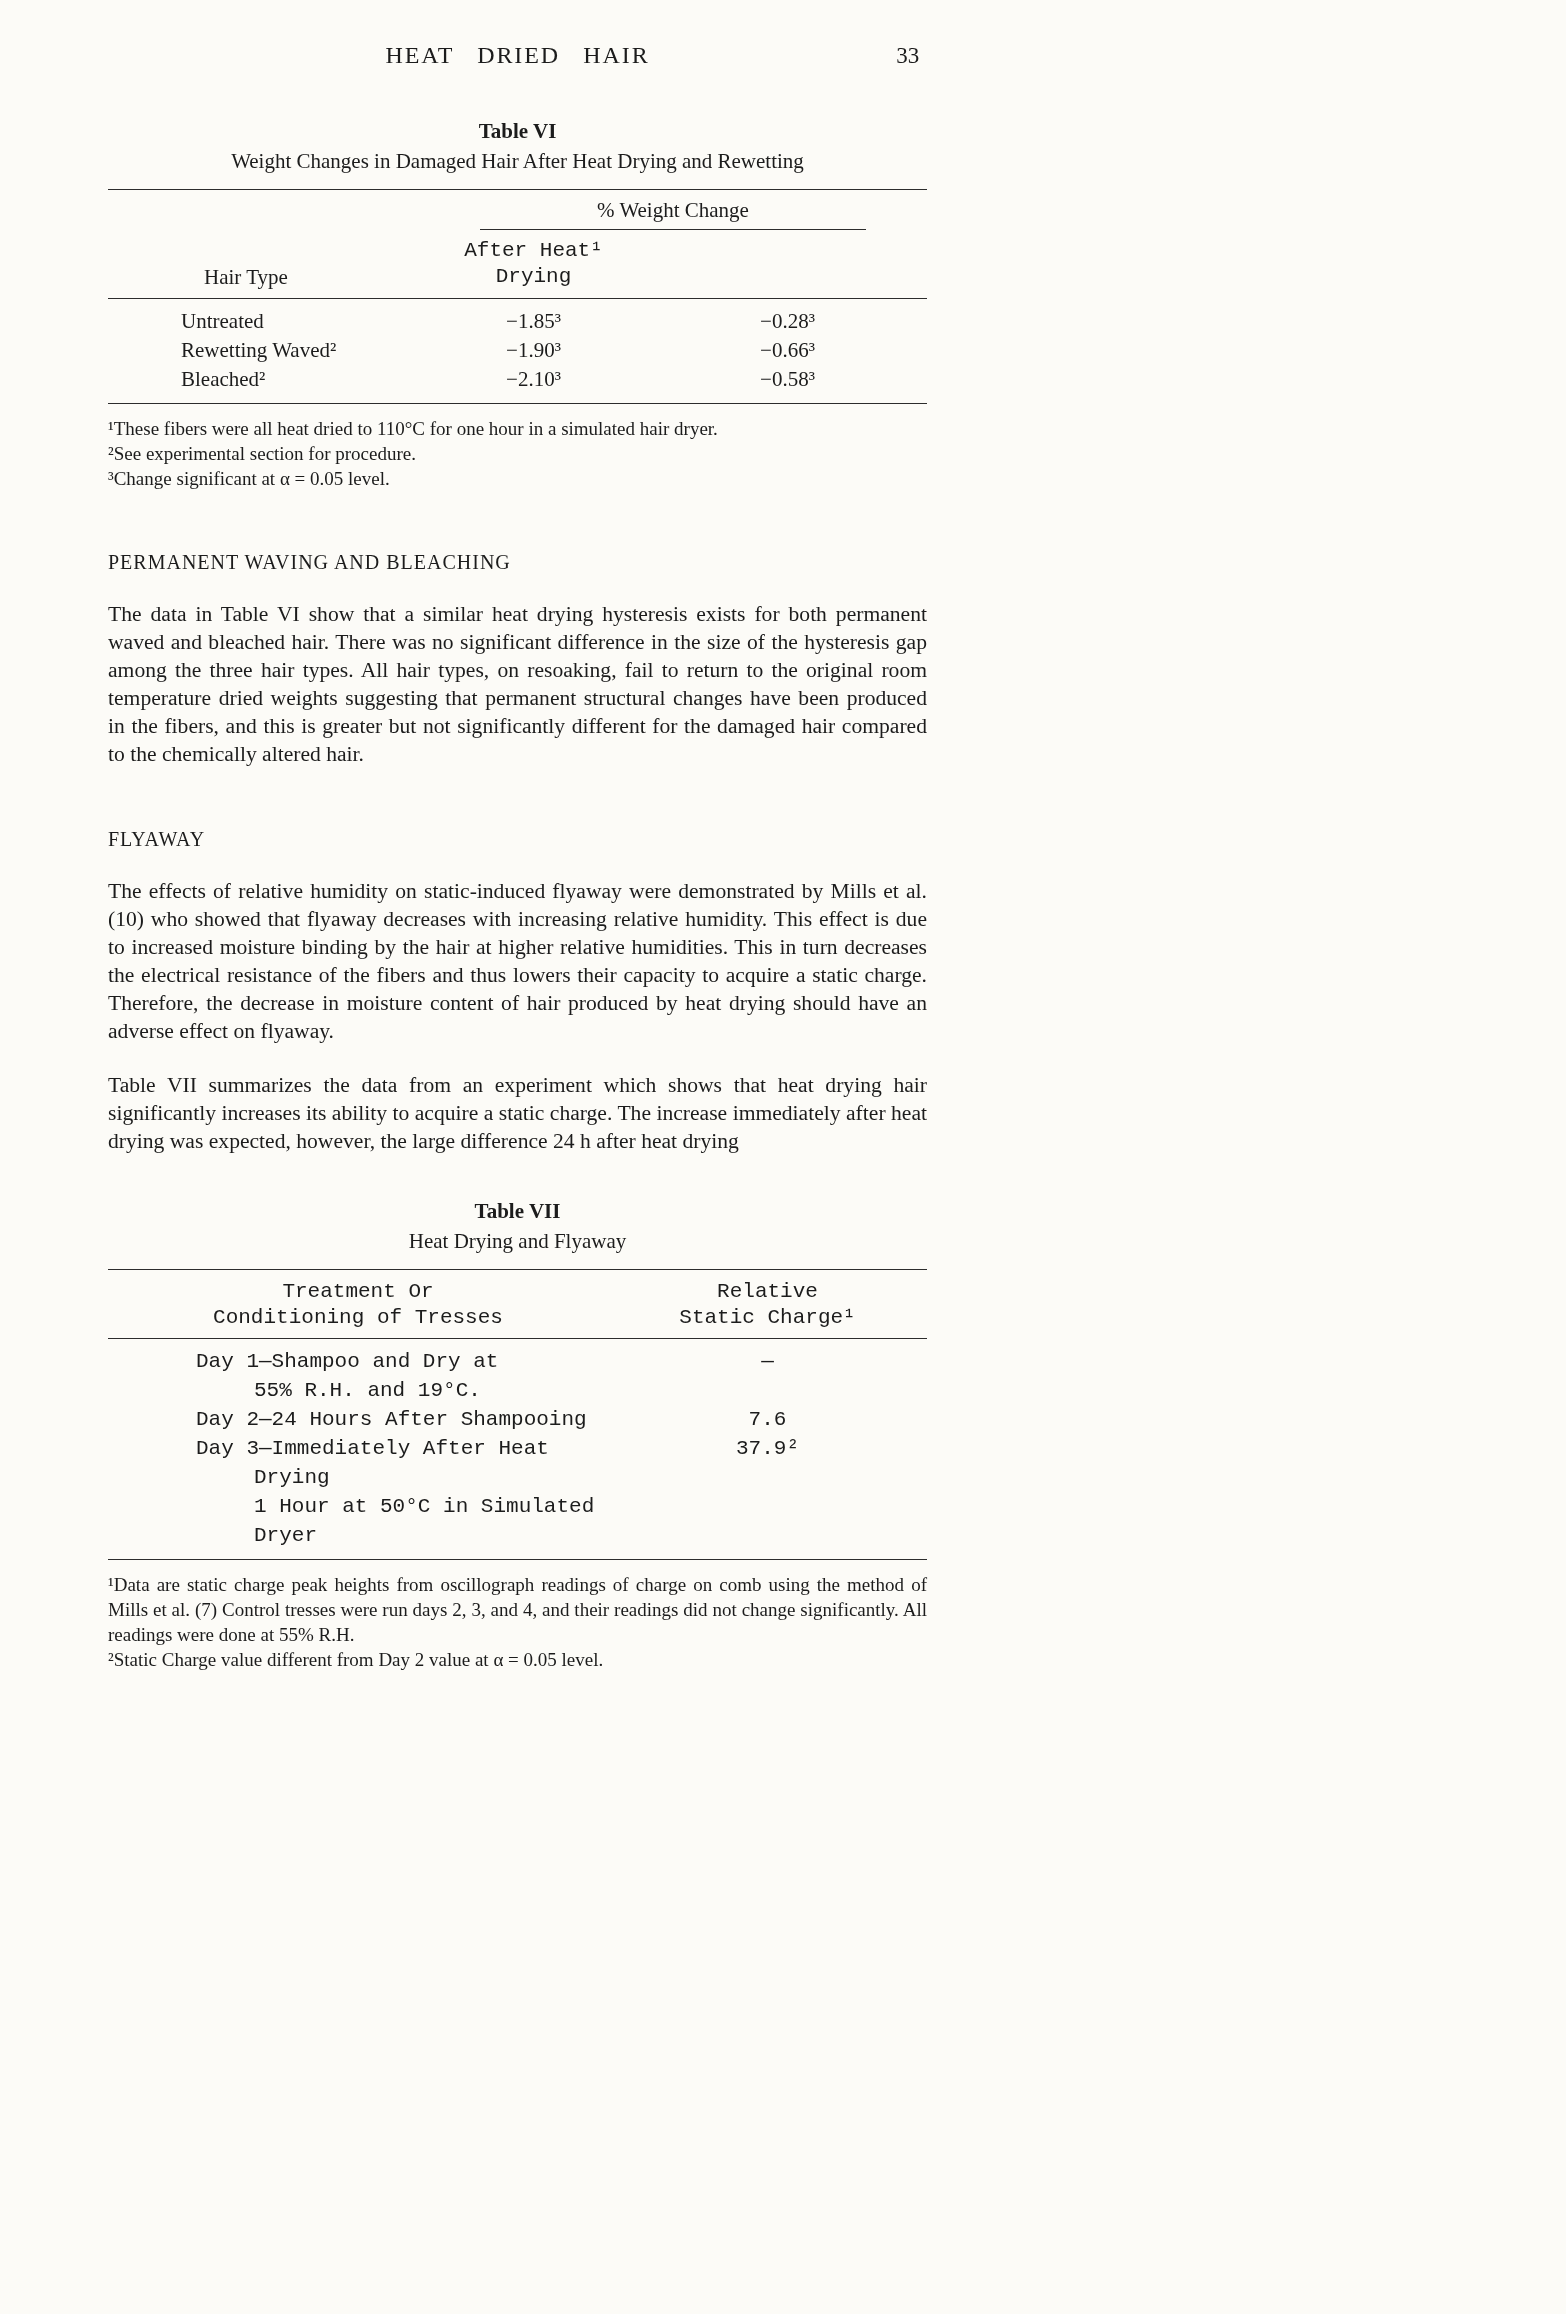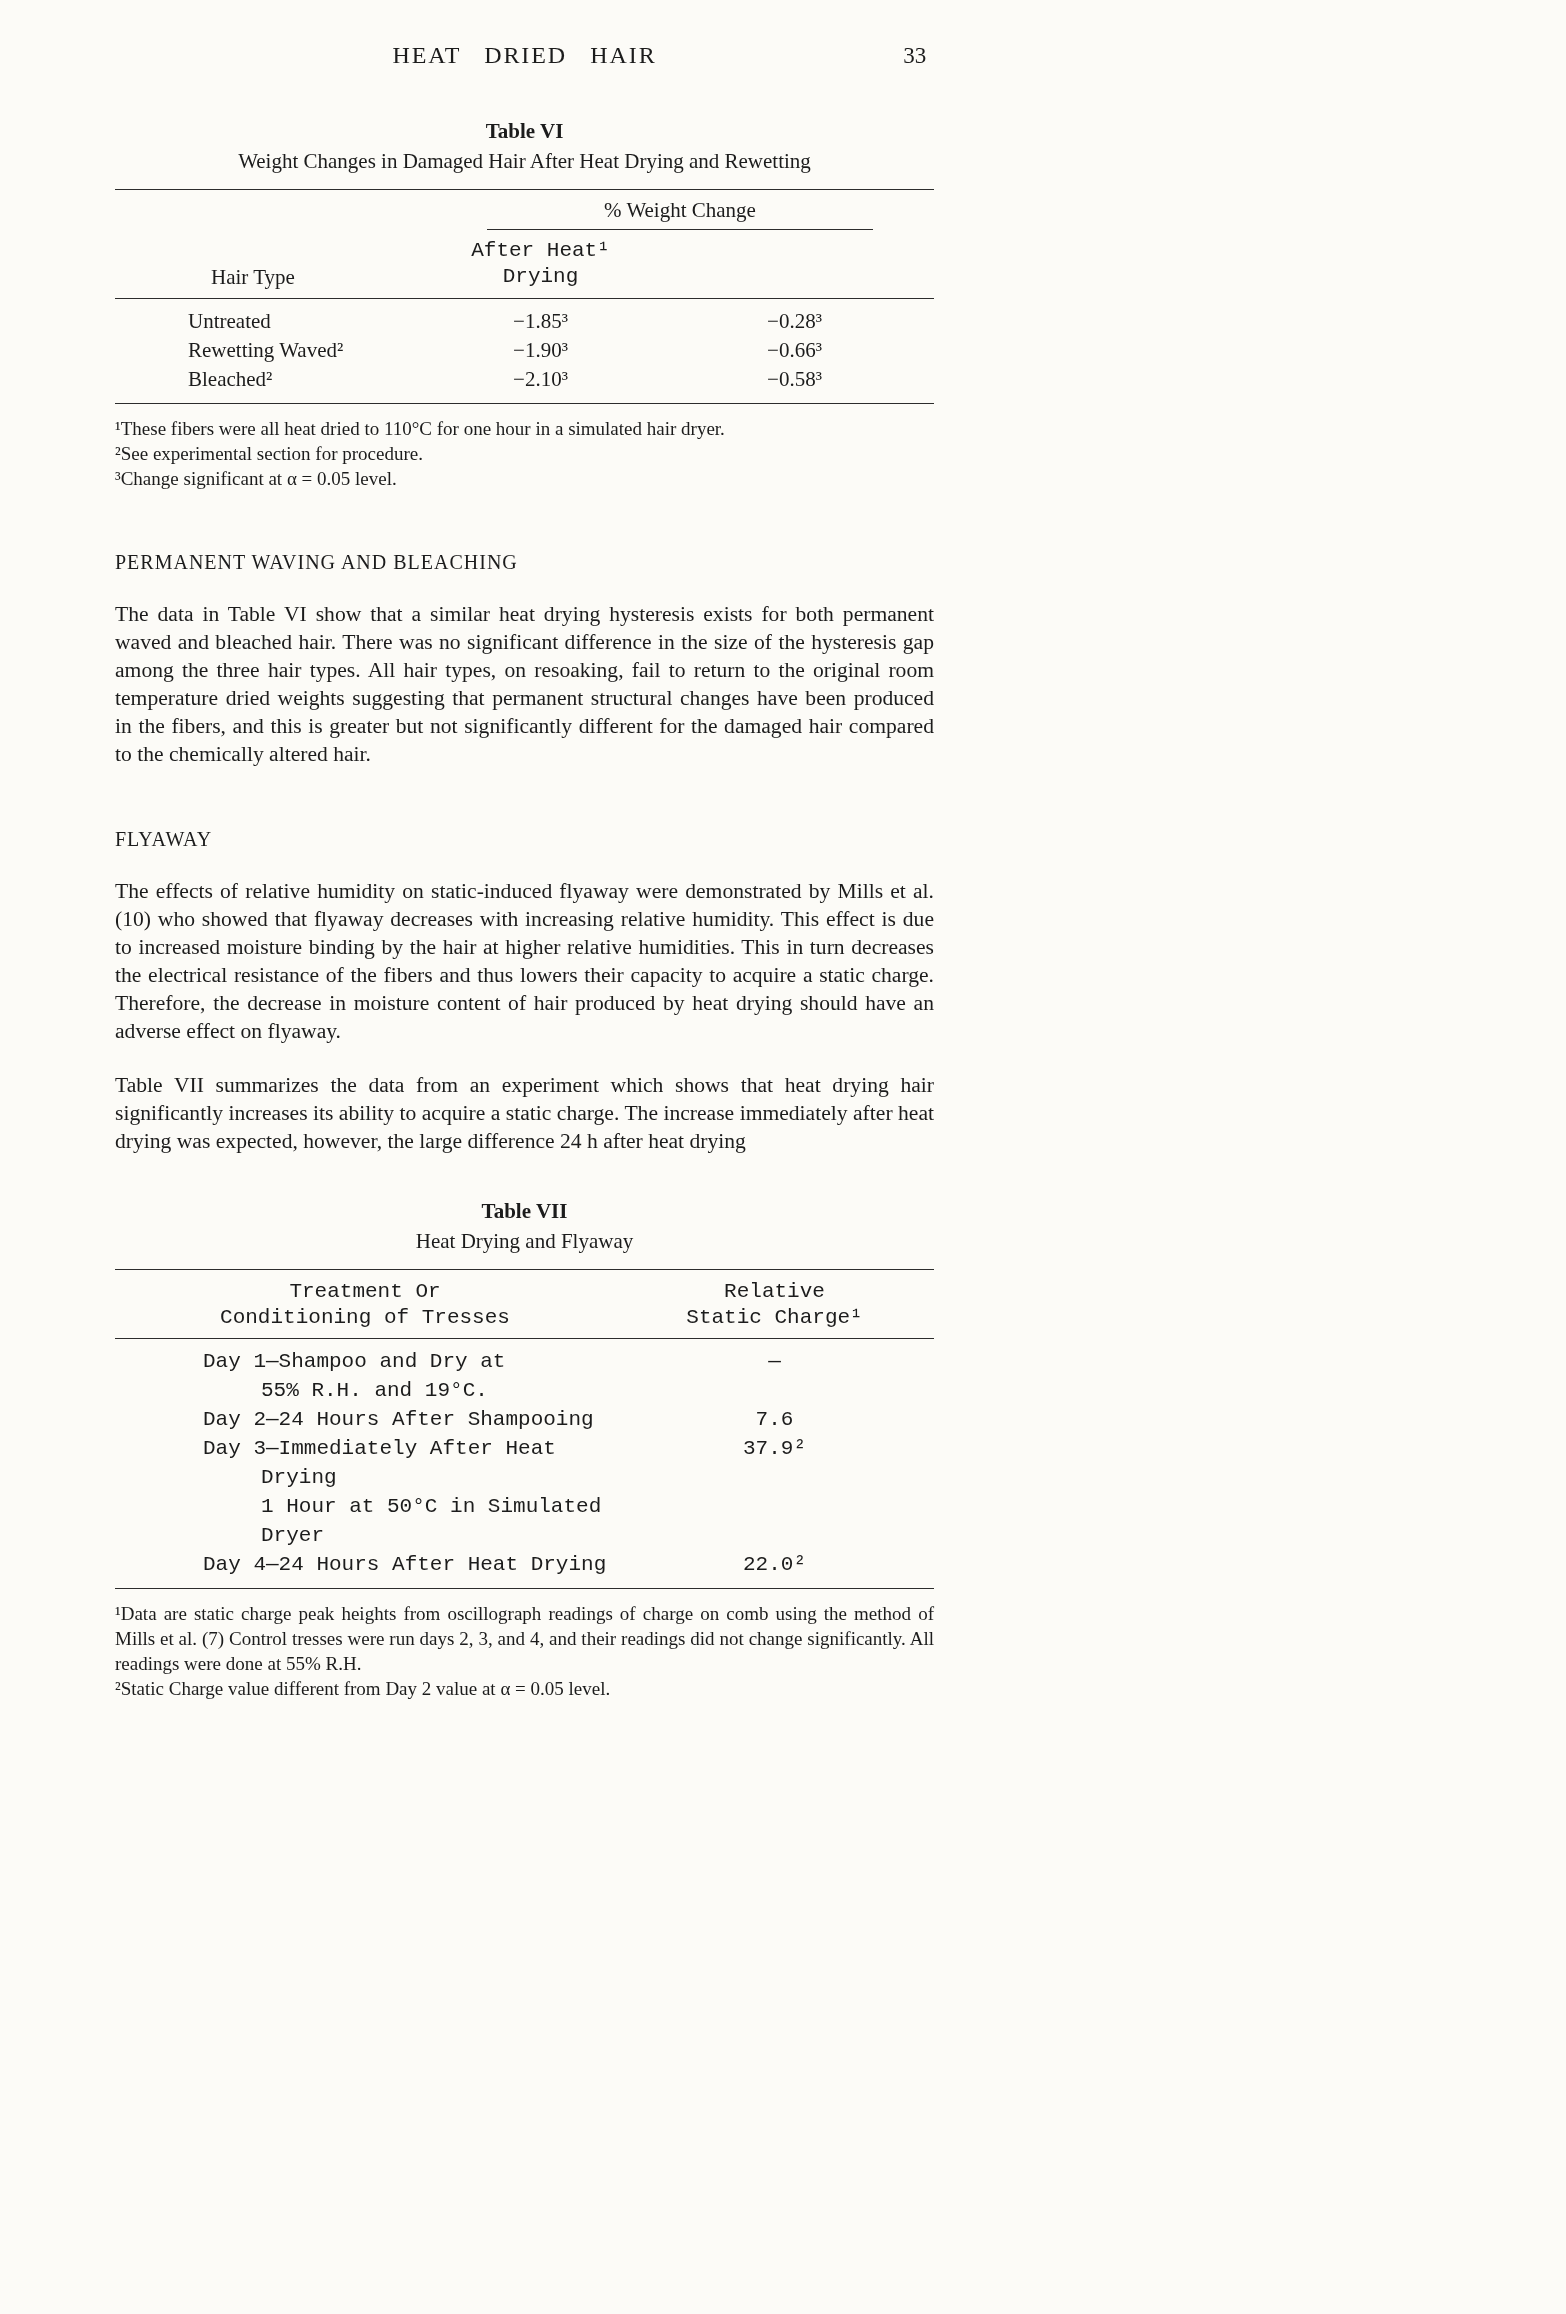--- a/index.html
+++ b/index.html
@@ -13,21 +13,20 @@
     position: relative;
     width: 1567px; height: 2314px;
     background: #fcfbf7;
     color: #1c1c1c;
     overflow: hidden;
   }
   .content {
     position: absolute;
     left: 108px; top: 42px;
     width: 819px;
-    margin-left: 7px;
   }
 
   
   .page-header { position: relative; height: 33px; }
   .page-header-title {
     text-align: center;
     font-size: 24px;
     letter-spacing: 1.9px;
     word-spacing: 15.4px;
   }
@@ -181,24 +180,20 @@
           </div>
           <div class="t7-row">
             <div class="c1">Day 2—24 Hours After Shampooing</div>
             <div class="c2">7.6</div>
           </div>
           <div class="t7-row">
             <div class="c1">Day 3—Immediately After Heat Drying
 1 Hour at 50°C in Simulated Dryer</div>
             <div class="c2">37.9²</div>
           </div>
-          <div class="t7-row">
-            <div class="c1">Day 4—24 Hours After Heat Drying</div>
-            <div class="c2">22.0²</div>
-          </div>
         </div>
       </div>
 
       <div class="footnotes justify">
         <div class="footnote long">¹Data are static charge peak heights from oscillograph readings of charge on comb using the method of Mills et al. (7) Control tresses were run days 2, 3, and 4, and their readings did not change significantly. All readings were done at 55% R.H.</div>
         <div class="footnote">²Static Charge value different from Day 2 value at α = 0.05 level.</div>
       </div>
     </section>
 
   </div>

